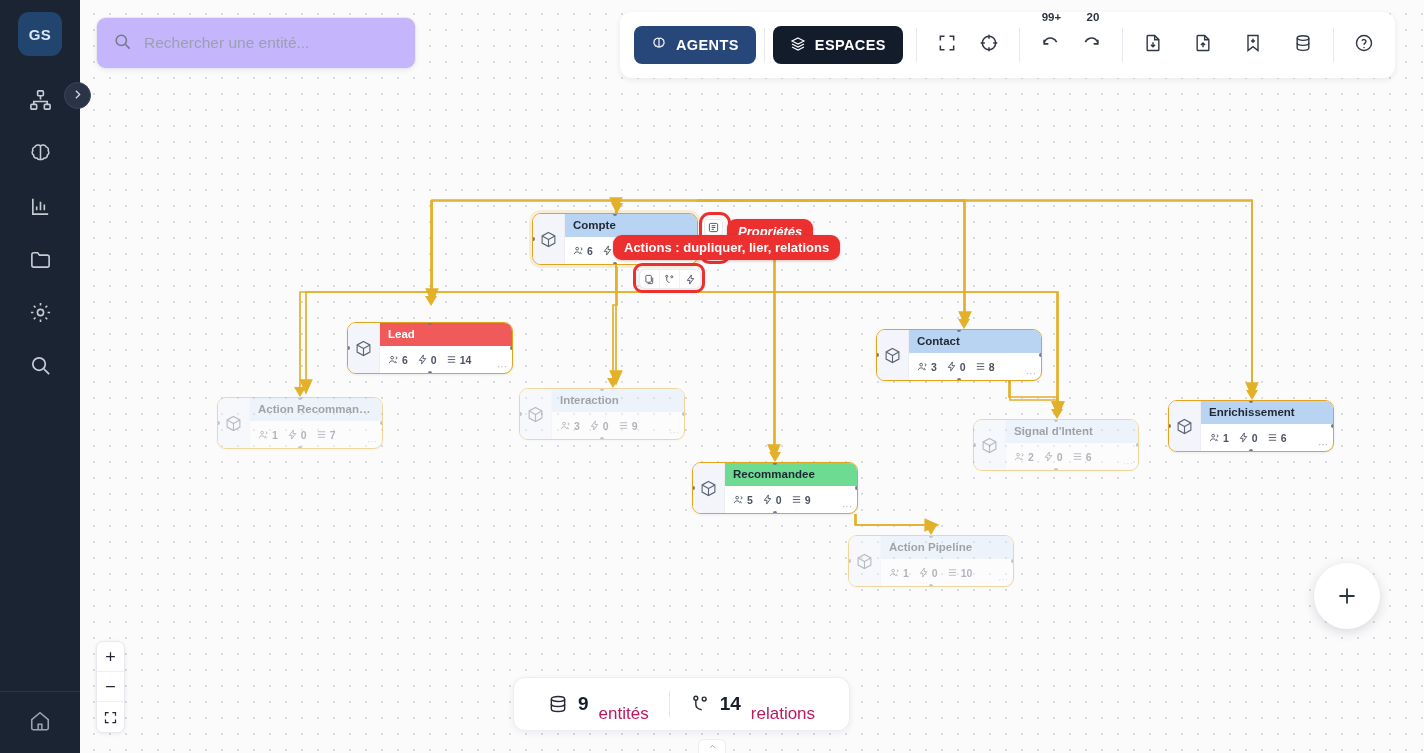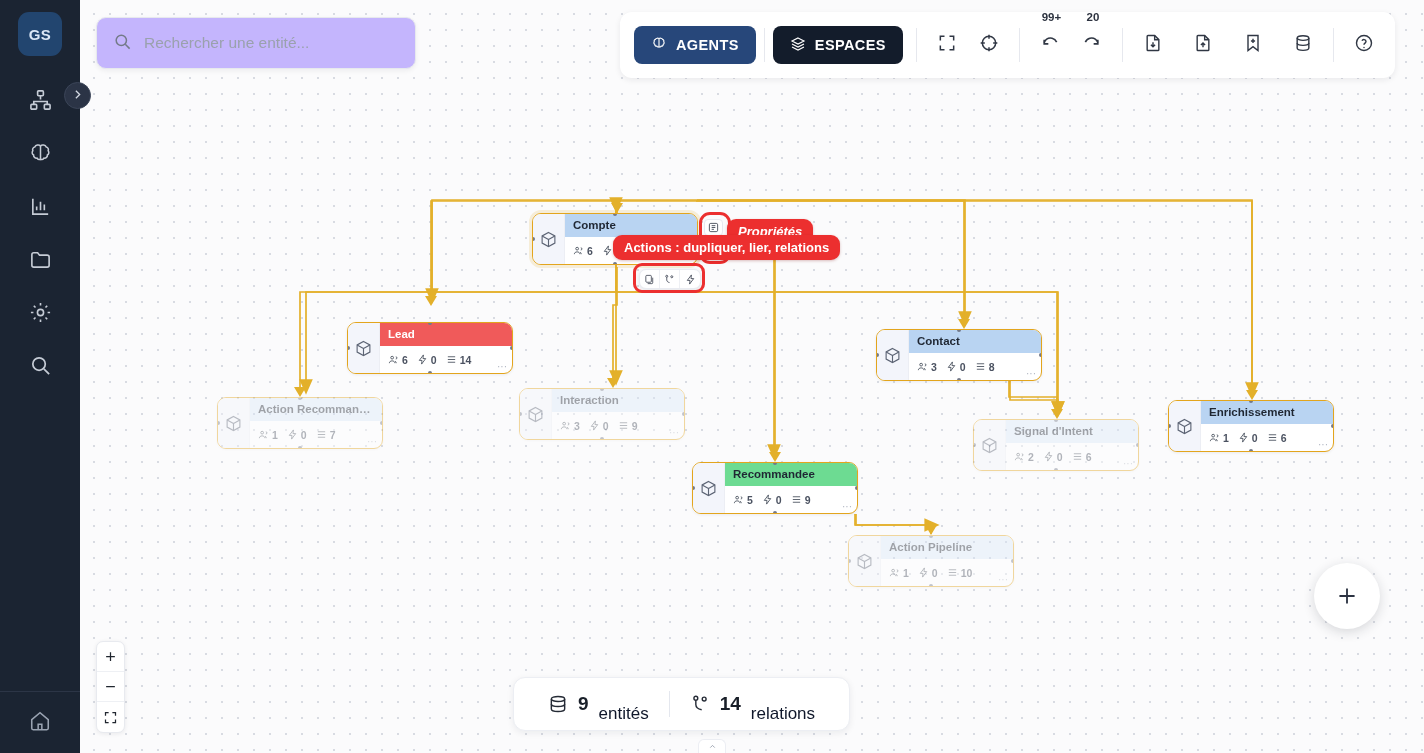--- a/index.html
+++ b/index.html
@@ -198,21 +198,21 @@
   
   .statusbar {
     position: absolute; left: 513px; bottom: 22px; height: 54px;
     background: #fff; border: 1px solid #eceef3; border-radius: 12px;
     box-shadow: 0 2px 7px rgba(20,25,40,.07);
     display: flex; align-items: center; padding: 0 34px; gap: 20px; z-index: 35;
   }
   .stat-group { display: flex; align-items: center; gap: 10px; }
   .stat-group svg { width: 20px; height: 20px; color: #242a35; }
   .stat-num { font-size: 19px; font-weight: bold; color: #191f29; }
-  .stat-word { font-size: 17px; color: #0f172a; margin-top: 20px; }
+  .stat-word { font-size: 17px; color: #be185d; margin-top: 20px; }
   .sb-sep { width: 1px; height: 26px; background: #e4e7ee; }
 
   .sb-handle {
     position: absolute; left: 50%; bottom: 0; transform: translateX(-50%);
     width: 28px; height: 14px; background: #fff; border: 1px solid #eceef3;
     border-bottom: 0; border-radius: 6px 6px 0 0;
     display: flex; align-items: center; justify-content: center; color: #98a0ae;
     font-size: 9px; z-index: 34;
   }
 </style>

